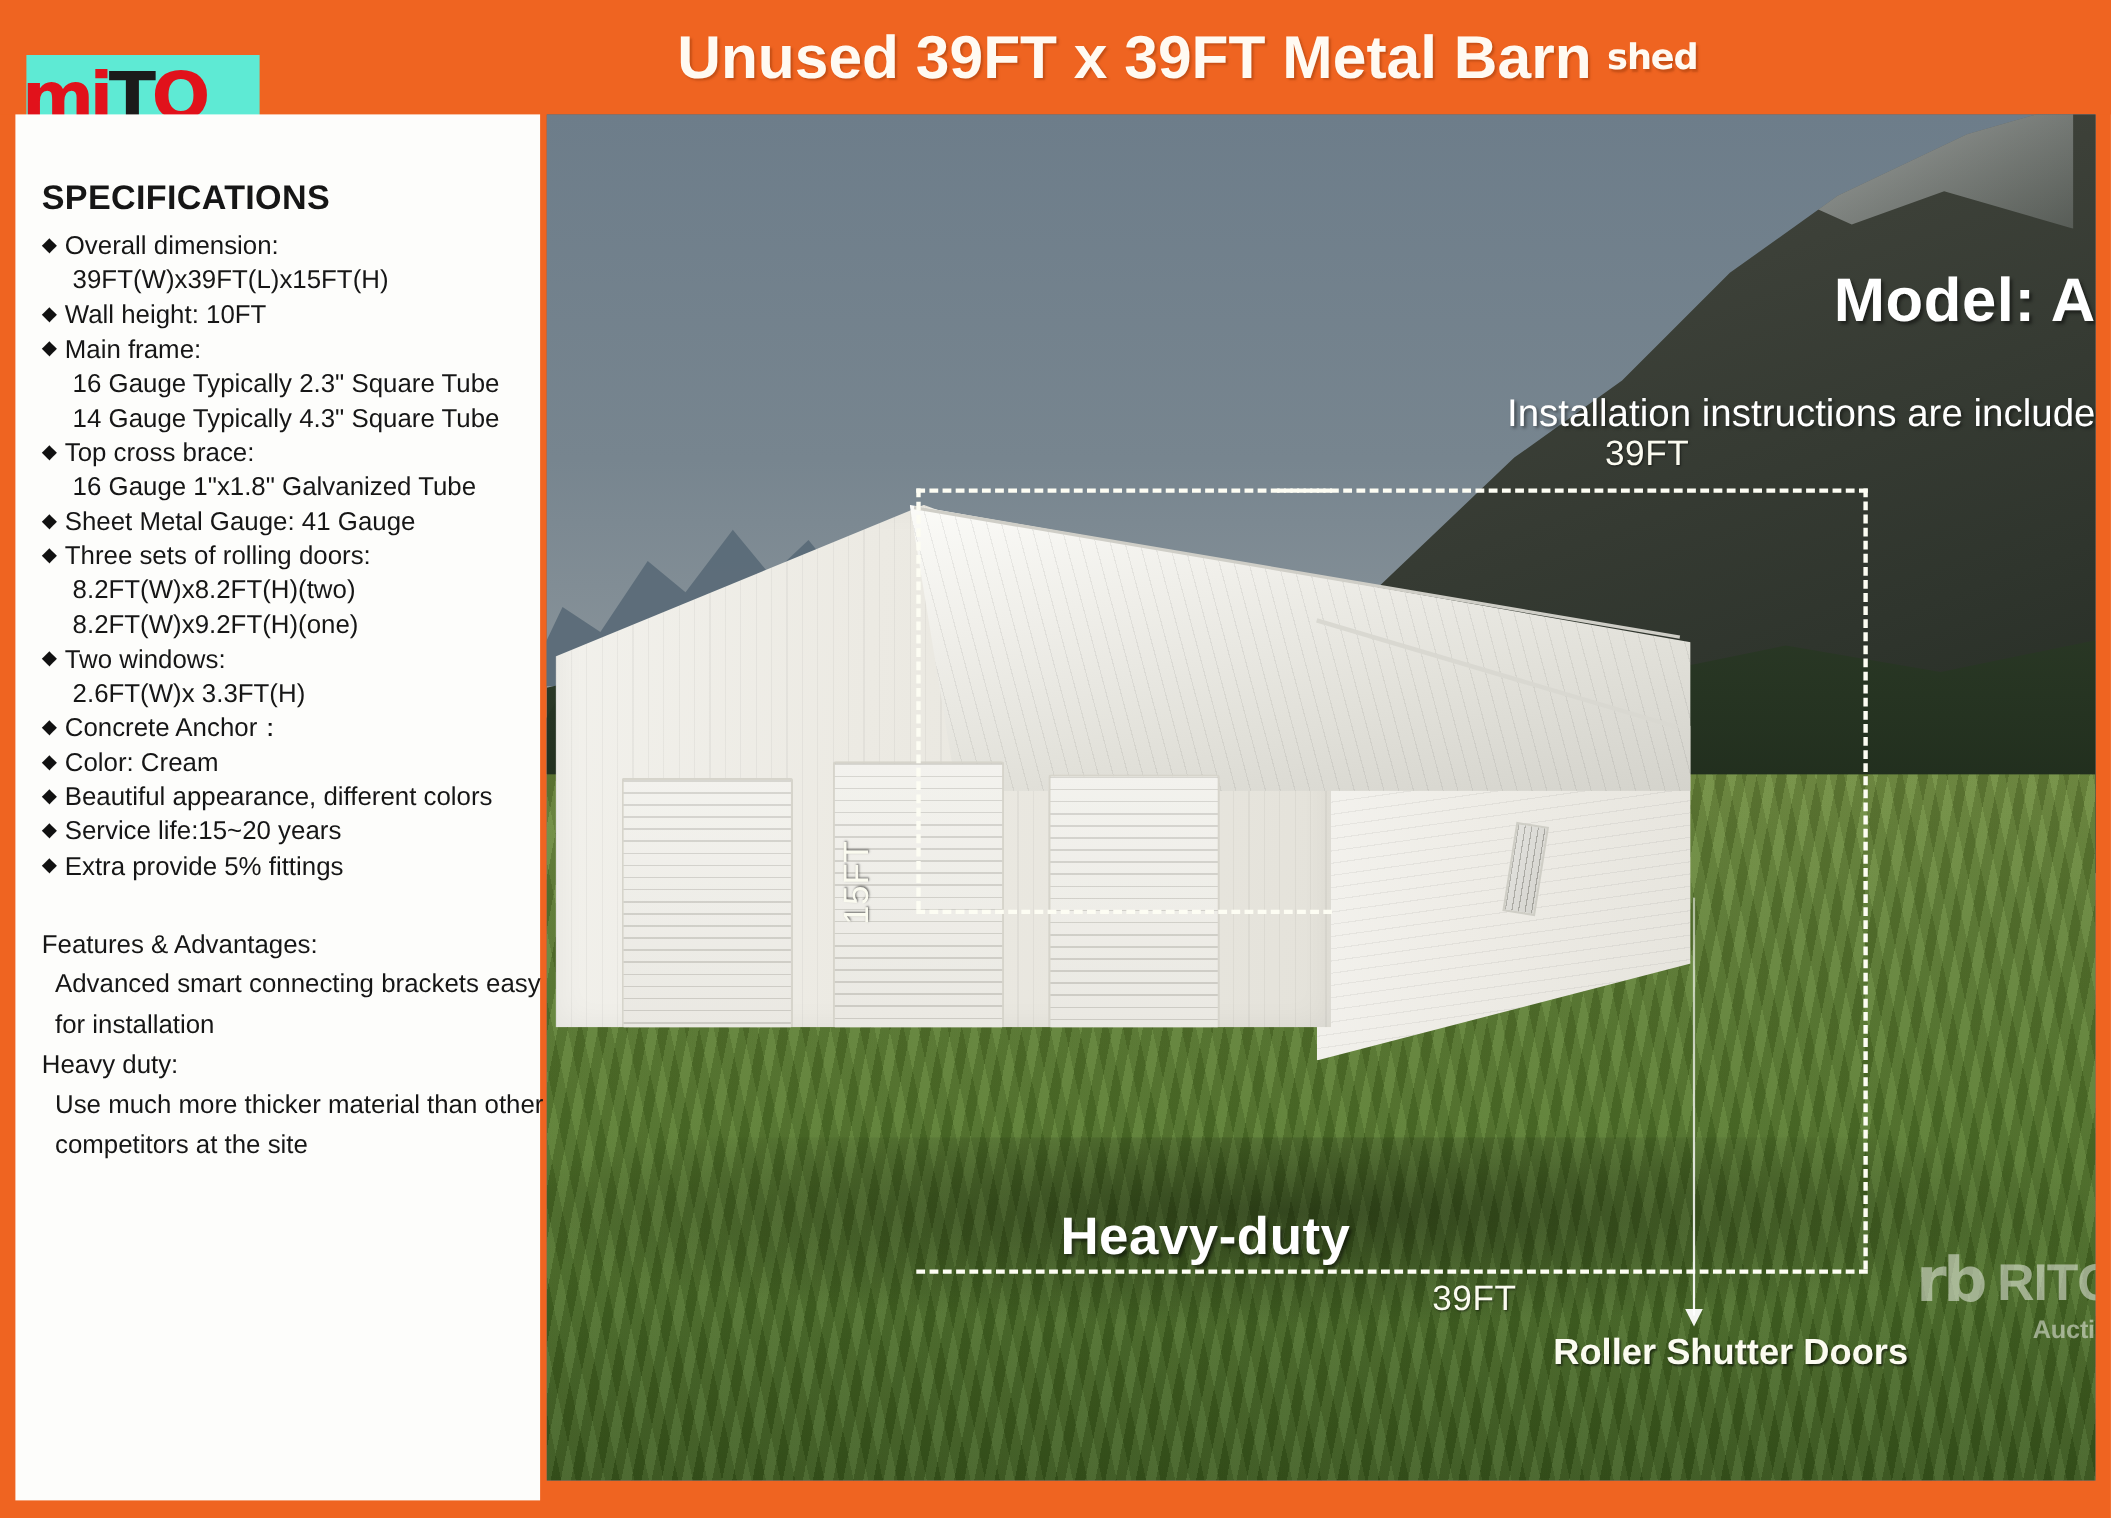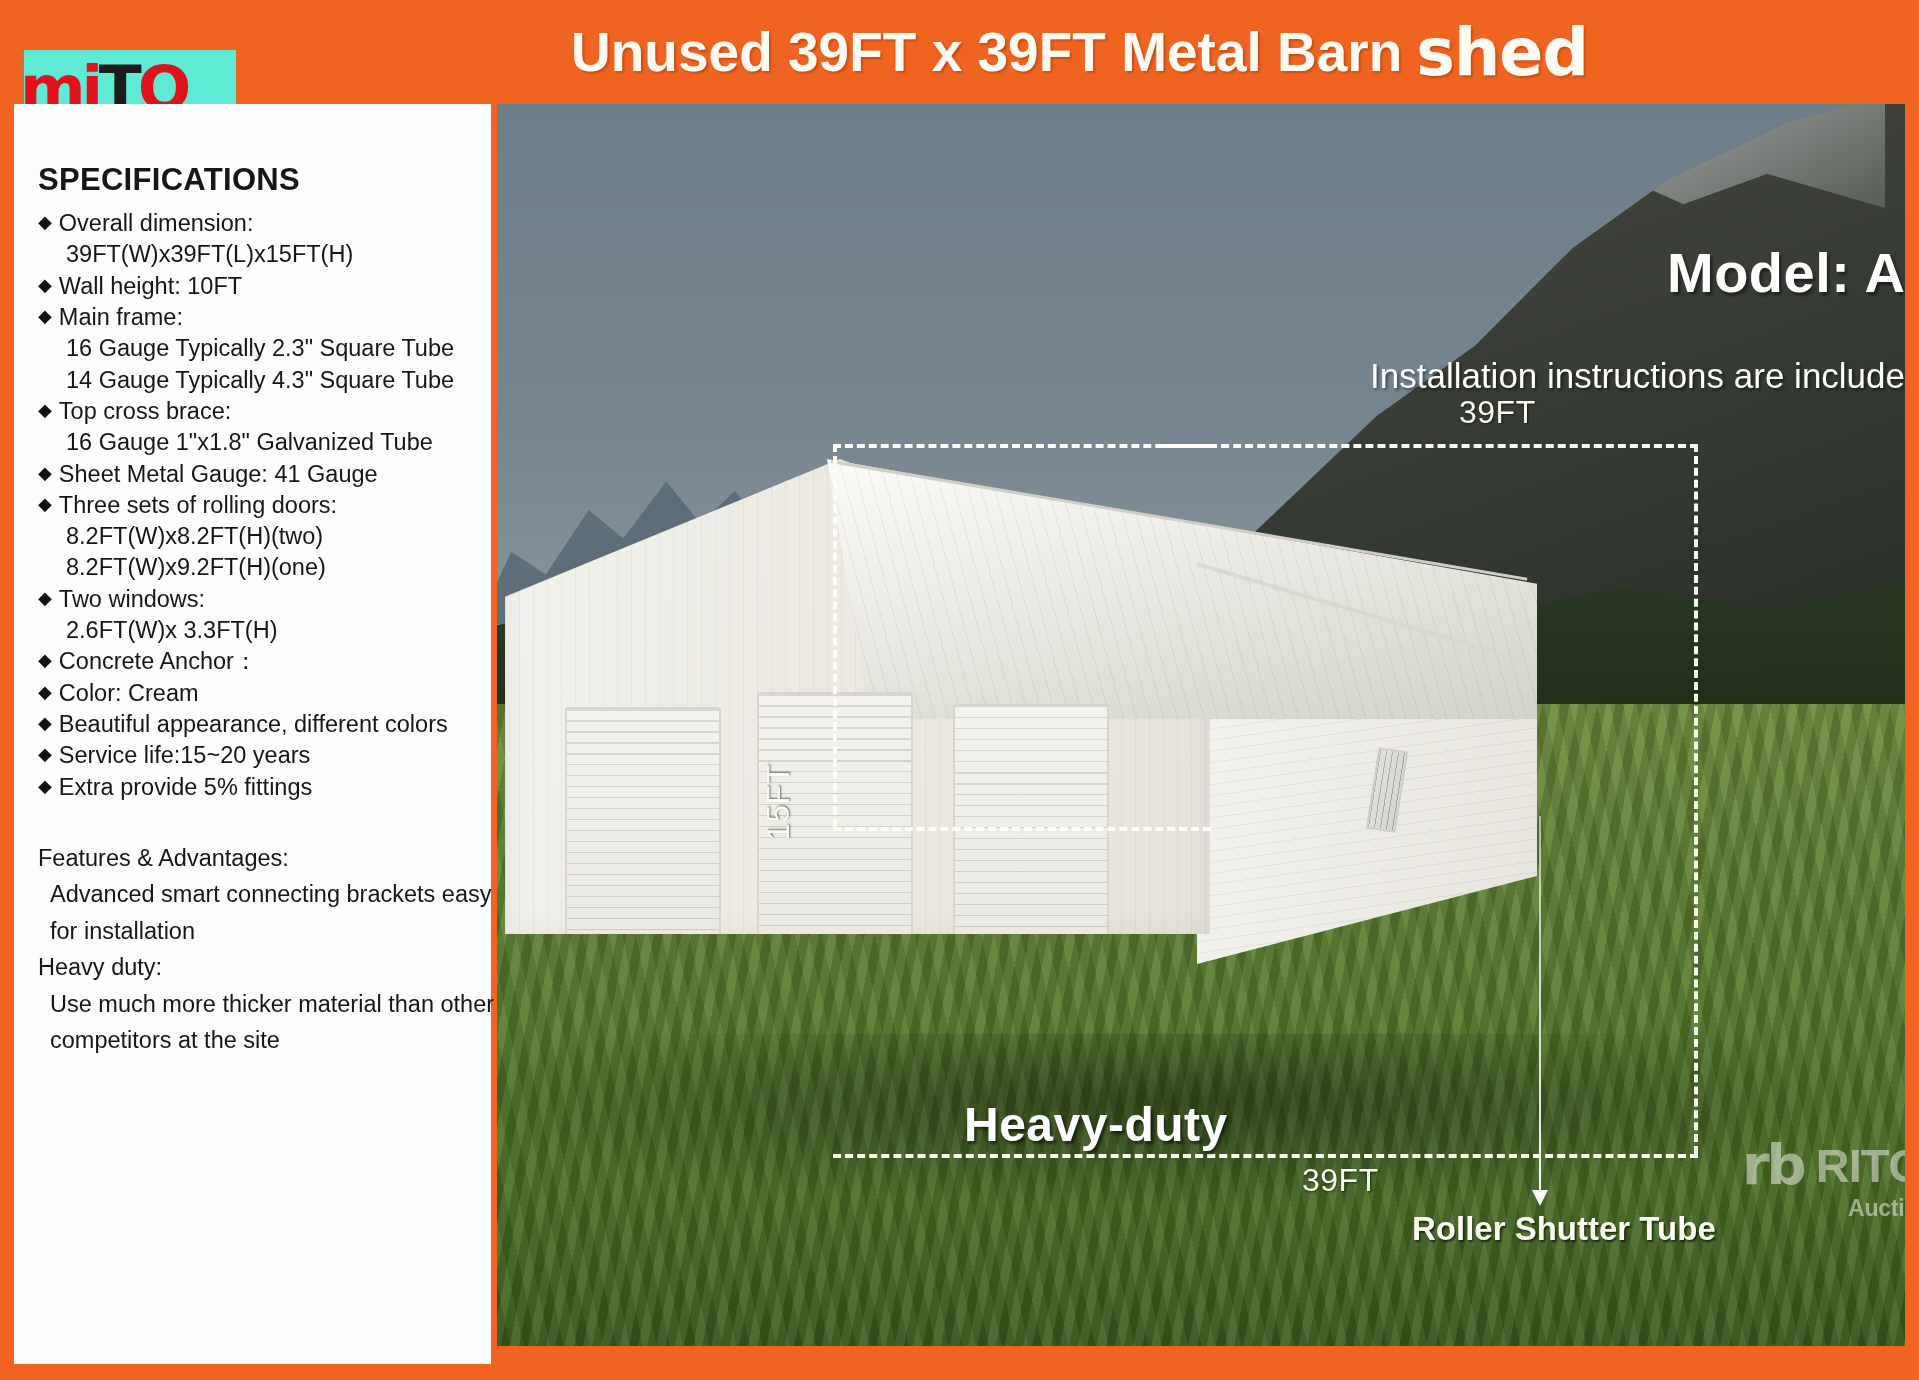--- a/index.html
+++ b/index.html
@@ -46,21 +46,21 @@
     display: flex; align-items: center; justify-content: center;
     color: #fffaf2;
     font-weight: bold;
     font-size: 55px;
     letter-spacing: 0px;
     white-space: nowrap;
     text-shadow: 2px 2px 2px rgba(120,40,0,0.35);
   }
   #poster-title .suffix-word {
     font-family: "DejaVu Sans", sans-serif;
-    font-size: 65px;
+    font-size: 32px;
     letter-spacing: -1px;
     margin-left: 14px;
   }
 
   
   #spec-panel {
     position: absolute;
     left: 14px; top: 104px;
     width: 477px; height: 1260px;
     background: #fdfdfb;
@@ -498,21 +498,21 @@
     <div class="dash-h" style="left:664px; top:340px; width:537px;"></div>
 
     <div class="dim-label" id="dim-label-top" style="left:962px; top:290px;">39FT</div>
 
     <div class="dim-label" id="dim-label-15ft" style="left:300px; top:700px;">15FT</div>
 
     <div class="dim-label" id="dim-label-bottom" style="left:805px; top:1058px;">39FT</div>
 
     <div id="callout-line"></div>
     <div id="callout-head"></div>
-    <div id="callout-text">Roller Shutter Tube</div>
+    <div id="callout-text">Roller Shutter Doors</div>
 
     <div id="model-text">Model: A0039</div>
     <div id="install-text">Installation instructions are included in the box</div>
     <div id="heavy-duty-text">Heavy-duty</div>
 
     <div id="rb-watermark">
       <div id="rb-row">
         <span id="rb-mark">rb</span>
         <span id="rb-name">RITCHIE</span>
       </div>

